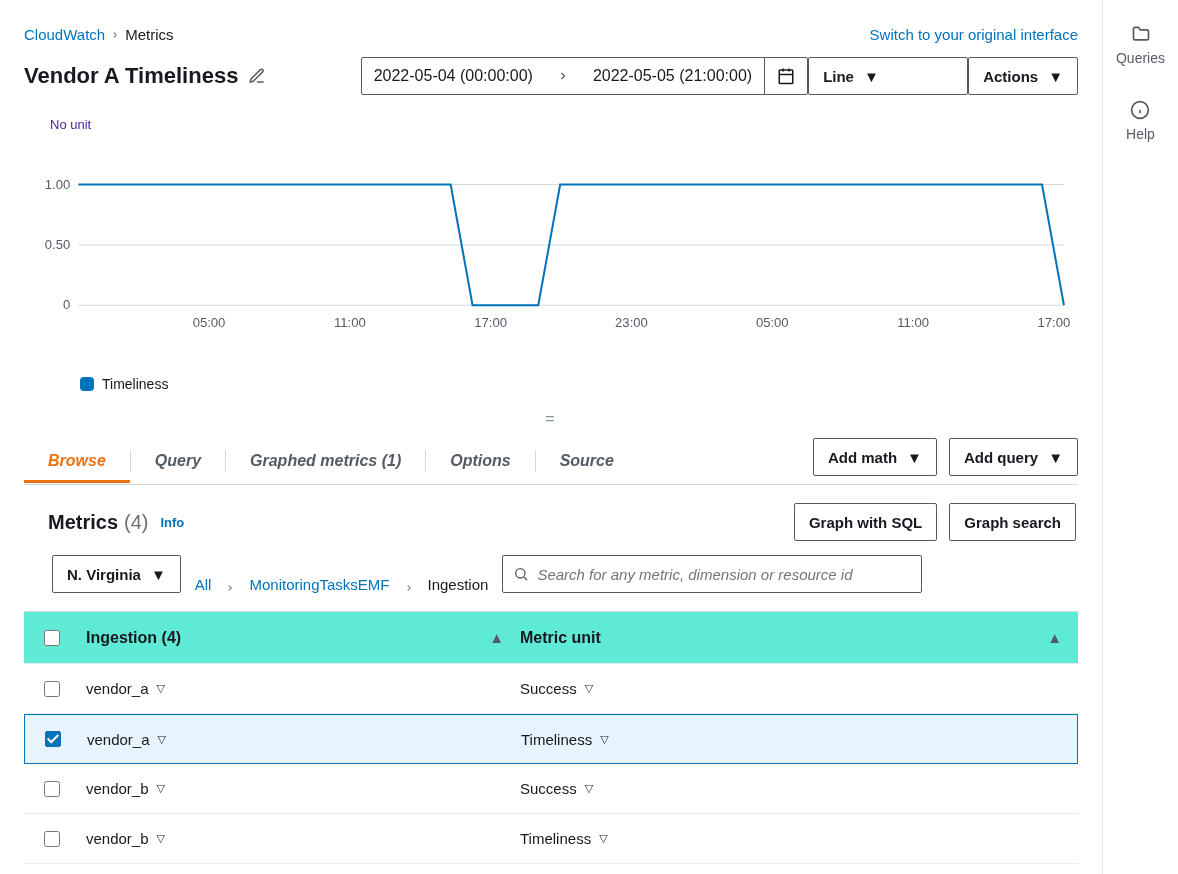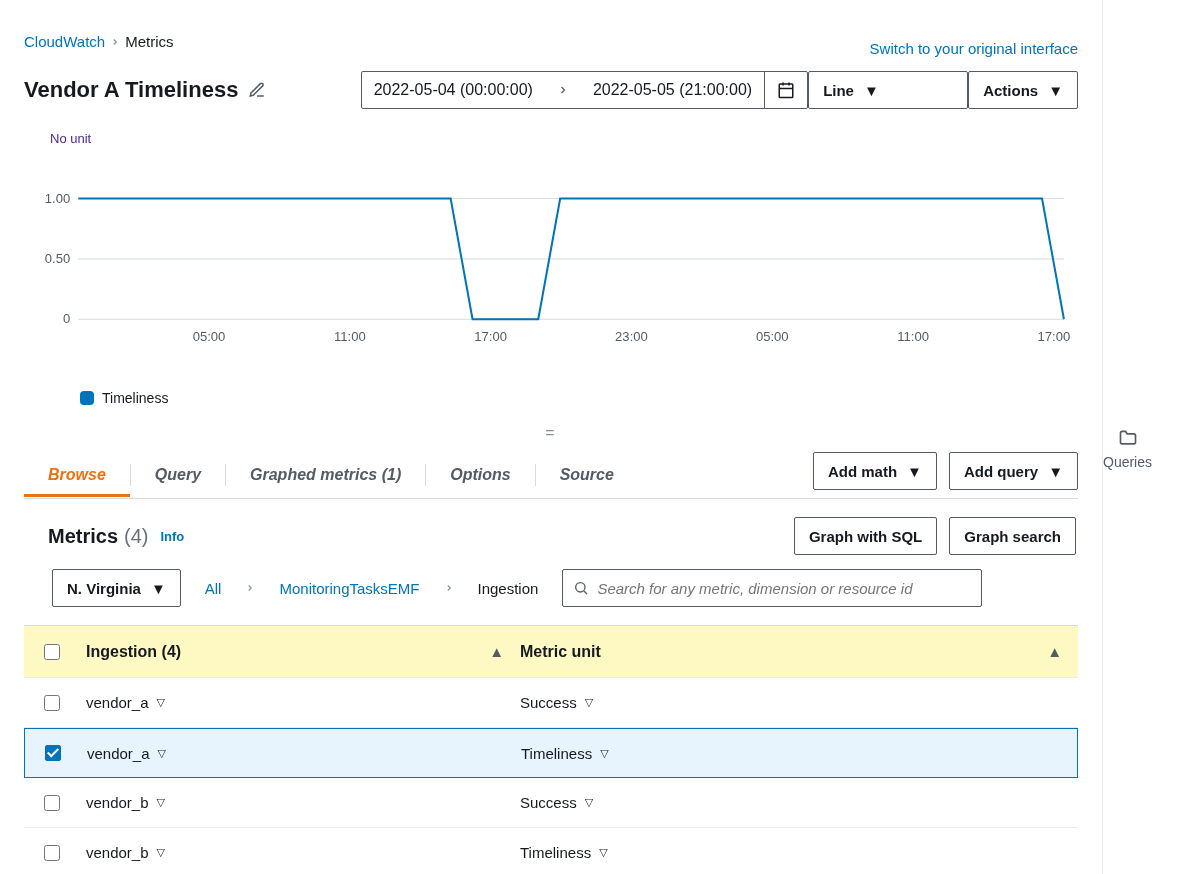--- a/index.html
+++ b/index.html
@@ -1,27 +1,27 @@
 <!DOCTYPE html>
 <html><head>
 <meta charset="utf-8">
 <style>
 * { box-sizing: border-box; margin: 0; padding: 0; }
 body { font-family: "Amazon Ember", "Helvetica Neue", Arial, sans-serif; font-size: 14px; color: #16191f; background: #fff; width: 1178px; height: 874px; position: relative; }
 .layout { display: flex; height: 100%; }
 .main { flex: 1; padding: 26px 24px 0 24px; position: relative; }
-.right-rail { width: 76px; border-left: 1px solid #e9ebed; padding-top: 24px; display: flex; flex-direction: row; align-items: center; gap: 34px; }
+.right-rail { width: 76px; border-left: 1px solid #e9ebed; padding-top: 24px; display: flex; flex-direction: column; align-items: center; gap: 34px; }
 .rail-item { display: flex; flex-direction: column; align-items: center; gap: 6px; cursor: pointer; color: #545b64; }
 .rail-item svg { width: 20px; height: 20px; }
 
 .top-row { display: flex; justify-content: space-between; align-items: center; margin-bottom: 14px; font-size: 15px; }
 .breadcrumb { display: flex; align-items: center; gap: 5px; }
 .breadcrumb .link { color: #0073bb; cursor: pointer; font-weight: 500; }
 .breadcrumb .sep { color: #879596; }
-.switch-link { color: #0073bb; cursor: pointer; font-weight: 500; margin-top: 14px; }
+.switch-link { color: #0073bb; cursor: pointer; font-weight: 500; }
 
 .row2 { display: flex; align-items: center; margin-bottom: 18px; }
 .title { font-size: 22px; font-weight: 700; display: flex; align-items: center; gap: 10px; flex: 1; color:#16191f;}
 .edit-icon { width: 18px; height: 18px; color: #545b64; cursor: pointer; }
 
 .btn { border: 1px solid #545b64; background: #fff; height: 38px; display: inline-flex; align-items: center; padding: 0 14px; border-radius: 2px; cursor: pointer; font-size: 15px; font-weight: 600; color: #16191f; }
 .btn .caret, .btn .inline-caret { margin-left: 10px; }
 .btn.wide { min-width:160px;}
 
 .datepick { display: inline-flex; border: 1px solid #545b64; border-radius: 2px; height: 38px; align-items: flex-end; font-size: 16px; }
@@ -47,30 +47,30 @@
 .tab.active::after { content: ""; position: absolute; bottom: -1px; left: 0; right: 0; height: 3px; background: #ec7211; }
 .tab-sep { width: 1px; background: #d5dbdb; height: 22px; }
 .tabs-actions { margin-left: auto; display: flex; gap: 12px; padding-bottom: 8px; justify-content: space-between; }
 
 .metrics-header { display: flex; align-items: center; gap: 12px; padding: 18px 0 10px 24px; }
 .metrics-header h2 { font-size: 20px; font-weight: 700; display:flex; gap:6px; align-items:baseline;}
 .count { font-weight: 400; color: #687078; }
 .info-link { color: #0073bb; font-weight: 600; font-size: 13px; cursor: pointer; }
 .metrics-header-actions { margin-left: auto; display: flex; gap: 12px; padding-right:2px;}
 
-.filter-row { display: flex; align-items: center; gap: 24px; padding: 4px 0 18px 28px; }
+.filter-row { display: flex; align-items: flex-end; gap: 14px; padding: 4px 0 18px 28px; }
 .crumb-link { color: #0073bb; cursor: pointer; font-size: 15px;}
 .crumb-sep { color: #879596; }
 .crumb-cur { color: #16191f; font-size:15px;}
 .search-box { flex: 1; display: flex; align-items: center; border: 1px solid #545b64; border-radius: 2px; height: 38px; padding: 0 10px; gap: 8px; max-width:420px;}
 .search-box input { border: none; outline: none; flex: 1; font-size: 15px; font-style: italic; color: #8b5cf6; }
 
 .table { border-top: 1px solid #d5dbdb; }
 .table-row { display: flex; align-items: center; border-bottom: 1px solid #e9ebed; height: 50px; }
-.table-row.header { height: 52px; background: #fef9c3; font-weight:600;}
+.table-row.header { height: 52px; background: #5eead4; font-weight:600;}
 .table-row.selected { background: #e7f3fd; border:1px solid #0073bb; border-left:1px solid #0073bb; border-right:1px solid #0073bb;}
 .col-check { width: 56px; display: flex; justify-content: center; }
 .col-ing { flex: 0 0 440px; display: flex; align-items: center; gap: 8px; padding-left: 6px; font-size:15px;}
 .col-metric { flex: 1; display: flex; align-items: center; gap: 8px; font-size:15px;}
 .sort-icon { margin-left: auto; padding-right: 16px; color: #545b64; }
 .th-label { font-weight: 600; font-size:16px;}
 .mini-drop { font-size: 11px; }
 
 input[type="checkbox"] { width: 16px; height: 16px; cursor: pointer; }
 input[type="checkbox"].checked-aws { appearance: none; background: #0073bb; border: 1px solid #0073bb; border-radius: 2px; position: relative; }

